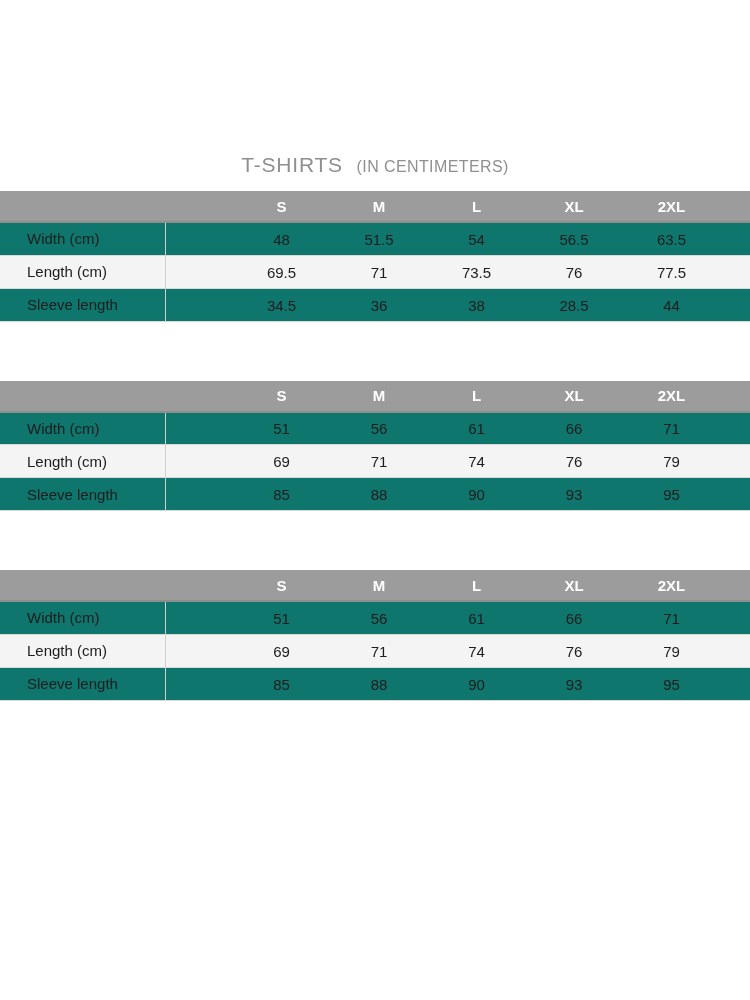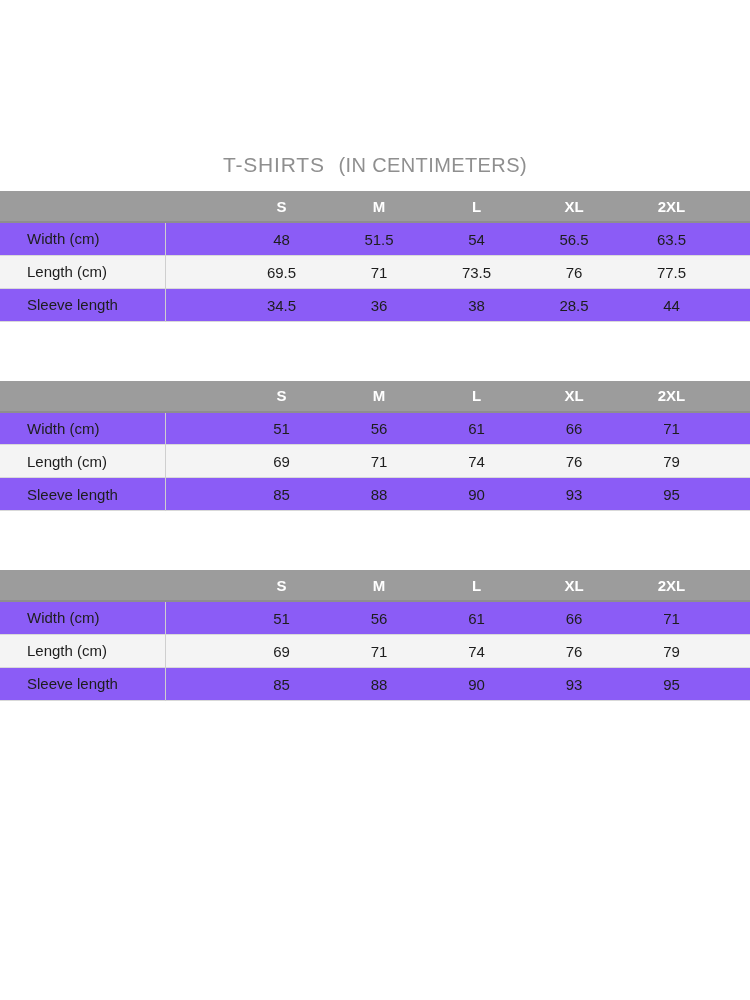--- a/index.html
+++ b/index.html
@@ -27,21 +27,21 @@
     margin: 0 0 13px 0;
     white-space: nowrap;
     font-weight: 300;
   }
   .title-main {
     font-size: 21px;
     letter-spacing: 0.8px;
     text-align: right;
   }
   .title-sub {
-    font-size: 20px;
+    font-size: 16px;
     margin-left: 7px;
     letter-spacing: 0.4px;
     margin-top: 44px;
   }
   table.size-table {
     border-collapse: collapse;
     table-layout: fixed;
     width: 750px;
   }
   .col-label { width: 165px; }
@@ -61,21 +61,21 @@
     color: #ffffff;
     font-size: 15px;
     font-weight: bold;
     text-align: center;
     padding: 0;
     border-bottom: 2px solid #8e8e8e;
   }
   tbody tr.data-row {
     height: 33px;
     border-bottom: 1px solid #d9d9d9;
-    background: #8b5cf6;
+    background: #0f766e;
   }
   tbody tr.data-row.alt {
     background: #f4f4f4;
   }
   td.label-cell {
     padding: 0 0 0 27px;
     font-size: 15px;
     color: #1d1d1d;
     border-right: 1px solid #cfcfcf;
     vertical-align: middle;

